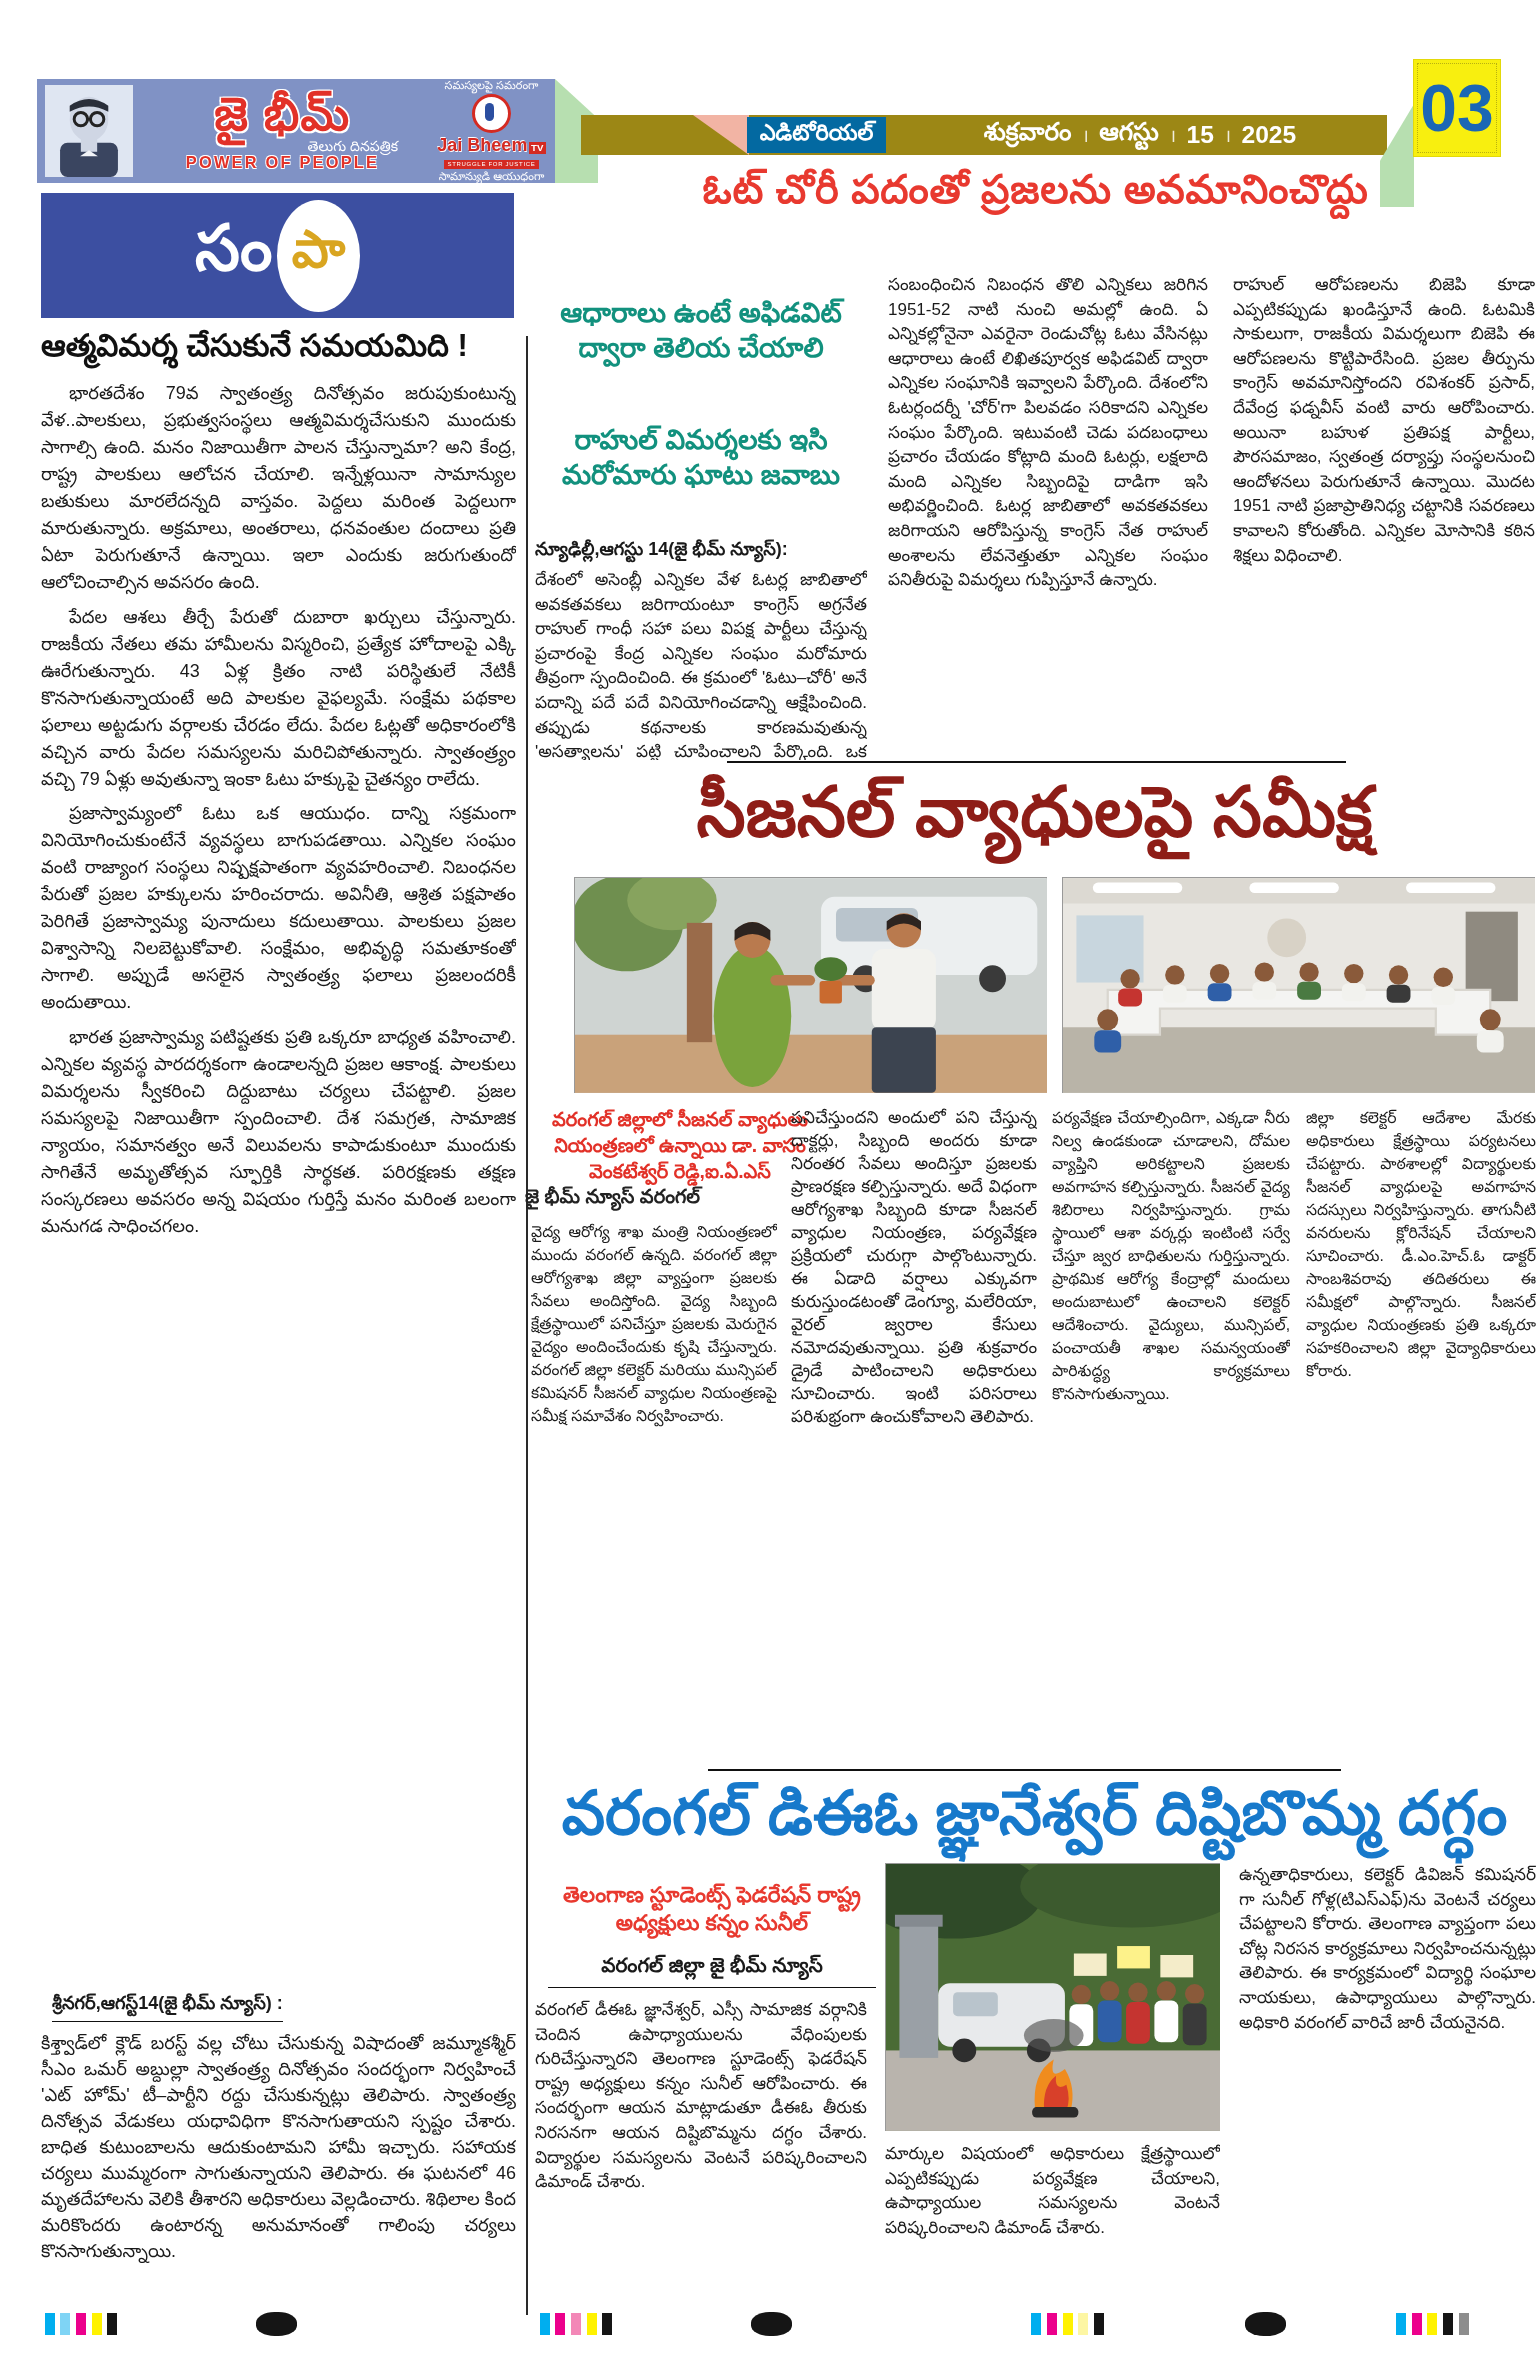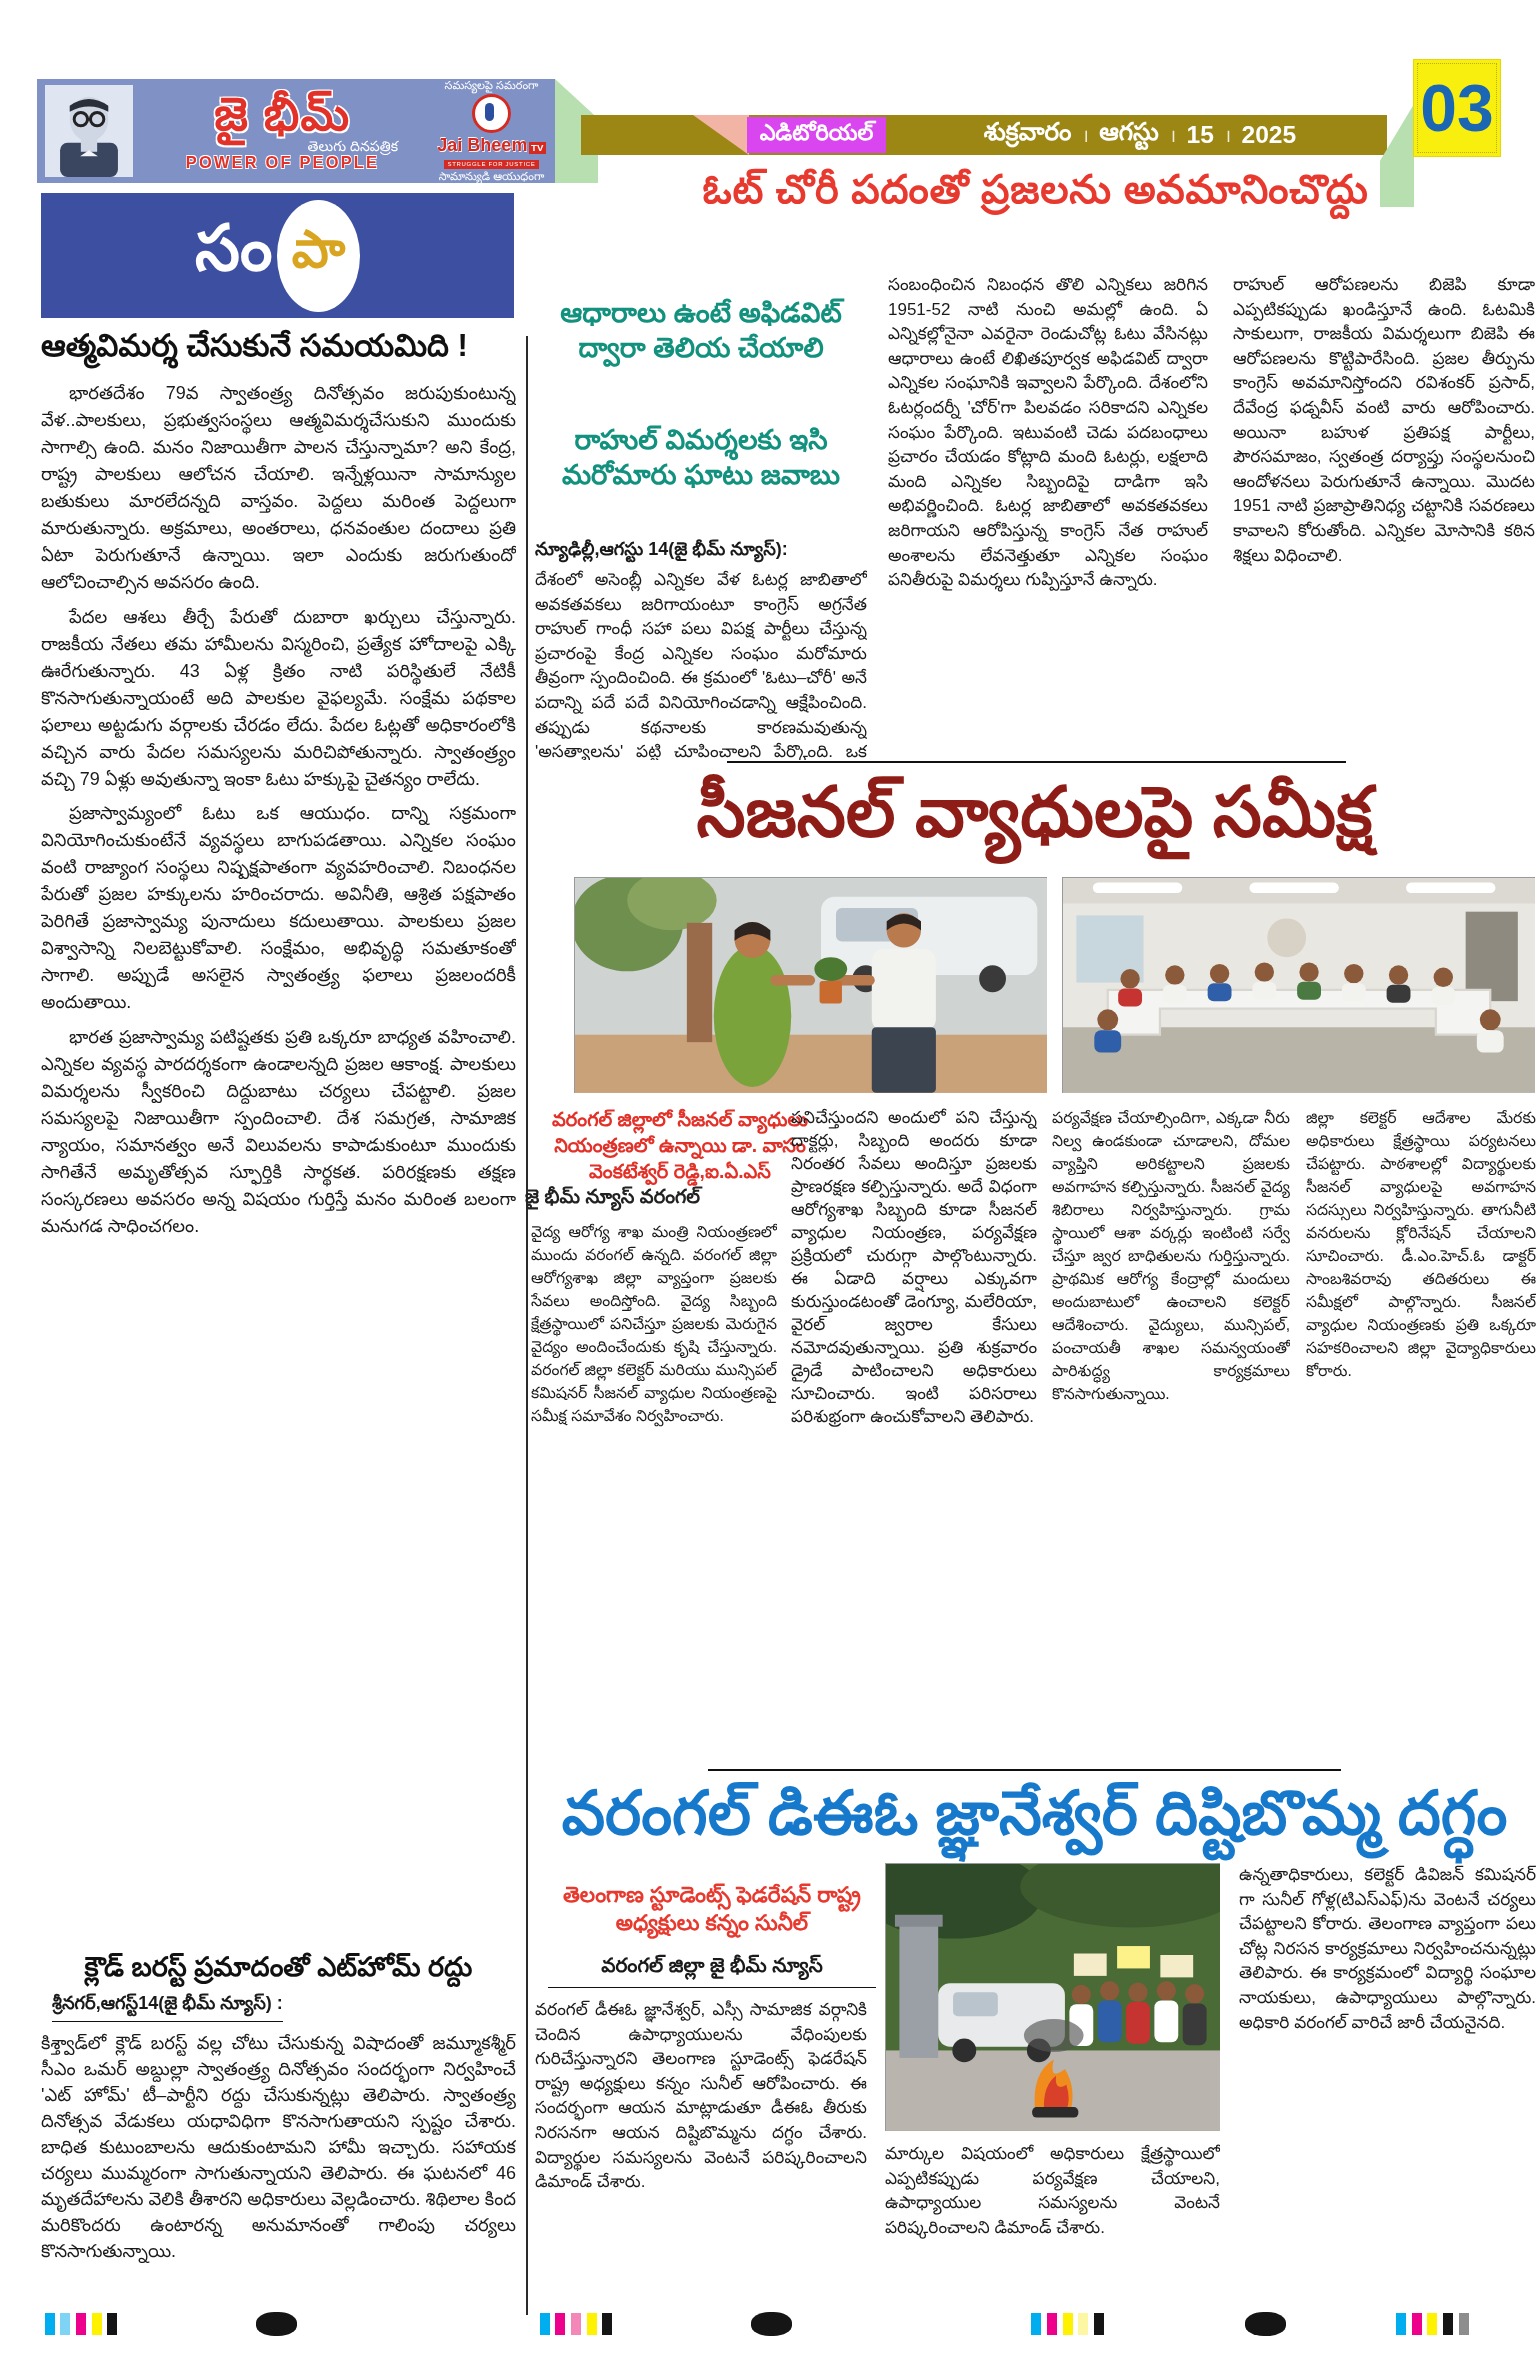--- a/index.html
+++ b/index.html
@@ -17,21 +17,21 @@
   .mast-slogan{font-size:11.2px;color:#ffffff;}
   .emblem{width:33px;height:33px;border-radius:50%;background:#ffffff;border:3px solid #d42a22;margin:2.2px auto;position:relative;}
   .emblem:after{content:"";position:absolute;left:10.4px;top:6px;width:9px;height:18px;background:#2b4ea0;border-radius:4.5px;}
   .logo-jb{font-size:18px;font-weight:800;color:#d42a22;text-shadow:-0.7px -0.7px 0 #fff,0.7px 0.7px 0 #fff;}
   .logo-band{display:inline-block;background:#d42a22;color:#ffffff;font-size:6px;padding:0.7px 3px;letter-spacing:0.7px;}
   .logo-tv{display:inline-block;background:#d42a22;color:#fff;font-weight:800;font-size:9.7px;padding:0 2.2px;margin-left:1.5px;}
   
   .green-par{left:555px;top:63px;width:43px;height:104px;background:#b7dfb0;clip-path:polygon(0 0,100% 38%,100% 100%,0 100%);}
   .olivebar{left:581px;top:99px;width:806px;height:40px;background:#9c8715;}
   .pink-tri{left:693px;top:99px;width:56px;height:40px;background:#f2b4a4;clip-path:polygon(0 0,100% 0,100% 100%);}
-  .edit-box{left:747px;top:101px;width:139px;height:36px;background:#d946ef;color:#ffffff;display:flex;align-items:center;justify-content:center;font-size:22.4px;font-weight:700;}
+  .edit-box{left:747px;top:101px;width:139px;height:36px;background:#0369a1;color:#ffffff;display:flex;align-items:center;justify-content:center;font-size:22.4px;font-weight:700;}
   .datebar{left:894px;top:101px;width:492px;height:36px;display:flex;align-items:center;justify-content:center;color:#ffffff;font-size:24.6px;font-weight:700;gap:10.4px;}
   .datebar .sep{font-weight:400;font-size:18px;opacity:.85;}
   .green-bevel{left:1380px;top:88px;width:34px;height:103px;background:#b7dfb0;clip-path:polygon(100% 0,100% 100%,0 100%,0 55%);}
   .pagenum{left:1413px;top:43px;width:88px;height:98px;background:#f8ef0f;border:1.5px solid #e3d90a;box-sizing:border-box;display:flex;align-items:center;justify-content:center;}
   .pagenum-in{width:78px;height:88px;border:1.5px dotted #b9b110;display:flex;align-items:center;justify-content:center;font-size:66px;font-weight:700;color:#1b67b4;font-family:"Liberation Sans",sans-serif;}
   
   .sec-head{left:41px;top:177px;width:473px;height:125px;background:#3c4fa1;display:flex;align-items:center;justify-content:center;gap:4.5px;}
   .sec-head .w{color:#ffffff;font-size:64px;font-weight:800;}
   .oval{width:83px;height:112px;background:#ffffff;border-radius:50%;display:flex;align-items:center;justify-content:center;}
   .oval span{color:#d9a520;font-size:52px;font-weight:800;}
@@ -137,21 +137,20 @@
         <span>పా</span>
       </span>
   </div>
   <div class="abs ed-title">ఆత్మవిమర్శ చేసుకునే సమయమిది !</div>
   <div class="abs ed-body">
     <p>భారతదేశం 79వ స్వాతంత్ర్య దినోత్సవం జరుపుకుంటున్న వేళ..పాలకులు, ప్రభుత్వసంస్థలు ఆత్మవిమర్శచేసుకుని ముందుకు సాగాల్సి ఉంది. మనం నిజాయితీగా పాలన చేస్తున్నామా? అని కేంద్ర, రాష్ట్ర పాలకులు ఆలోచన చేయాలి. ఇన్నేళ్లయినా సామాన్యుల బతుకులు మారలేదన్నది వాస్తవం. పెద్దలు మరింత పెద్దలుగా మారుతున్నారు. అక్రమాలు, అంతరాలు, ధనవంతుల దందాలు ప్రతి ఏటా పెరుగుతూనే ఉన్నాయి. ఇలా ఎందుకు జరుగుతుందో ఆలోచించాల్సిన అవసరం ఉంది.</p>
     <p>పేదల ఆశలు తీర్చే పేరుతో దుబారా ఖర్చులు చేస్తున్నారు. రాజకీయ నేతలు తమ హామీలను విస్మరించి, ప్రత్యేక హోదాలపై ఎక్కి ఊరేగుతున్నారు. 43 ఏళ్ల క్రితం నాటి పరిస్థితులే నేటికీ కొనసాగుతున్నాయంటే అది పాలకుల వైఫల్యమే. సంక్షేమ పథకాల ఫలాలు అట్టడుగు వర్గాలకు చేరడం లేదు. పేదల ఓట్లతో అధికారంలోకి వచ్చిన వారు పేదల సమస్యలను మరిచిపోతున్నారు. స్వాతంత్ర్యం వచ్చి 79 ఏళ్లు అవుతున్నా ఇంకా ఓటు హక్కుపై చైతన్యం రాలేదు.</p>
     <p>ప్రజాస్వామ్యంలో ఓటు ఒక ఆయుధం. దాన్ని సక్రమంగా వినియోగించుకుంటేనే వ్యవస్థలు బాగుపడతాయి. ఎన్నికల సంఘం వంటి రాజ్యాంగ సంస్థలు నిష్పక్షపాతంగా వ్యవహరించాలి. నిబంధనల పేరుతో ప్రజల హక్కులను హరించరాదు. అవినీతి, ఆశ్రిత పక్షపాతం పెరిగితే ప్రజాస్వామ్య పునాదులు కదులుతాయి. పాలకులు ప్రజల విశ్వాసాన్ని నిలబెట్టుకోవాలి. సంక్షేమం, అభివృద్ధి సమతూకంతో సాగాలి. అప్పుడే అసలైన స్వాతంత్ర్య ఫలాలు ప్రజలందరికీ అందుతాయి.</p>
     <p>భారత ప్రజాస్వామ్య పటిష్టతకు ప్రతి ఒక్కరూ బాధ్యత వహించాలి. ఎన్నికల వ్యవస్థ పారదర్శకంగా ఉండాలన్నది ప్రజల ఆకాంక్ష. పాలకులు విమర్శలను స్వీకరించి దిద్దుబాటు చర్యలు చేపట్టాలి. ప్రజల సమస్యలపై నిజాయితీగా స్పందించాలి. దేశ సమగ్రత, సామాజిక న్యాయం, సమానత్వం అనే విలువలను కాపాడుకుంటూ ముందుకు సాగితేనే అమృతోత్సవ స్ఫూర్తికి సార్థకత. పరిరక్షణకు తక్షణ సంస్కరణలు అవసరం అన్న విషయం గుర్తిస్తే మనం మరింత బలంగా మనుగడ సాధించగలం.</p>
   </div>
-  <div class="abs cb-head">క్లౌడ్ బరస్ట్ ప్రమాదంతో ఎట్‌హోమ్ రద్దు</div>
   <div class="abs cb-date dateline">శ్రీనగర్,ఆగస్ట్14(జై భీమ్ న్యూస్) :</div>
   <div class="abs cb-body">కిశ్త్వాడ్‌లో క్లౌడ్ బరస్ట్ వల్ల చోటు చేసుకున్న విషాదంతో జమ్మూకశ్మీర్ సీఎం ఒమర్ అబ్దుల్లా స్వాతంత్ర్య దినోత్సవం సందర్భంగా నిర్వహించే 'ఎట్ హోమ్' టీ–పార్టీని రద్దు చేసుకున్నట్లు తెలిపారు. స్వాతంత్ర్య దినోత్సవ వేడుకలు యధావిధిగా కొనసాగుతాయని స్పష్టం చేశారు. బాధిత కుటుంబాలను ఆదుకుంటామని హామీ ఇచ్చారు. సహాయక చర్యలు ముమ్మరంగా సాగుతున్నాయని తెలిపారు. ఈ ఘటనలో 46 మృతదేహాలను వెలికి తీశారని అధికారులు వెల్లడించారు. శిథిలాల కింద మరికొందరు ఉంటారన్న అనుమానంతో గాలింపు చర్యలు కొనసాగుతున్నాయి.</div>
 
   <div class="abs vrule"></div>
 
   <div class="abs main-headline">ఓట్ చోరీ పదంతో ప్రజలను అవమానించొద్దు</div>
   <div class="abs subhead sh1">ఆధారాలు ఉంటే అఫిడవిట్ ద్వారా తెలియ చేయాలి</div>
   <div class="abs subhead sh2">రాహుల్ విమర్శలకు ఇసి మరోమారు ఘాటు జవాబు</div>
   <div class="abs m-date dateline">న్యూఢిల్లీ,ఆగస్టు 14(జై భీమ్ న్యూస్):</div>
   <div class="abs bodytxt m-c1">దేశంలో అసెంబ్లీ ఎన్నికల వేళ ఓటర్ల జాబితాలో అవకతవకలు జరిగాయంటూ కాంగ్రెస్ అగ్రనేత రాహుల్ గాంధీ సహా పలు విపక్ష పార్టీలు చేస్తున్న ప్రచారంపై కేంద్ర ఎన్నికల సంఘం మరోమారు తీవ్రంగా స్పందించింది. ఈ క్రమంలో 'ఓటు–చోరీ' అనే పదాన్ని పదే పదే వినియోగించడాన్ని ఆక్షేపించింది. తప్పుడు కథనాలకు కారణమవుతున్న 'అసత్యాలను' పట్టి చూపించాలని పేర్కొంది. ఒక వ్యక్తి–ఒకే ఓటుకు ఆధారాలుంటే అఫిడవిట్ ఇవ్వాలని సూచించింది.</div>

